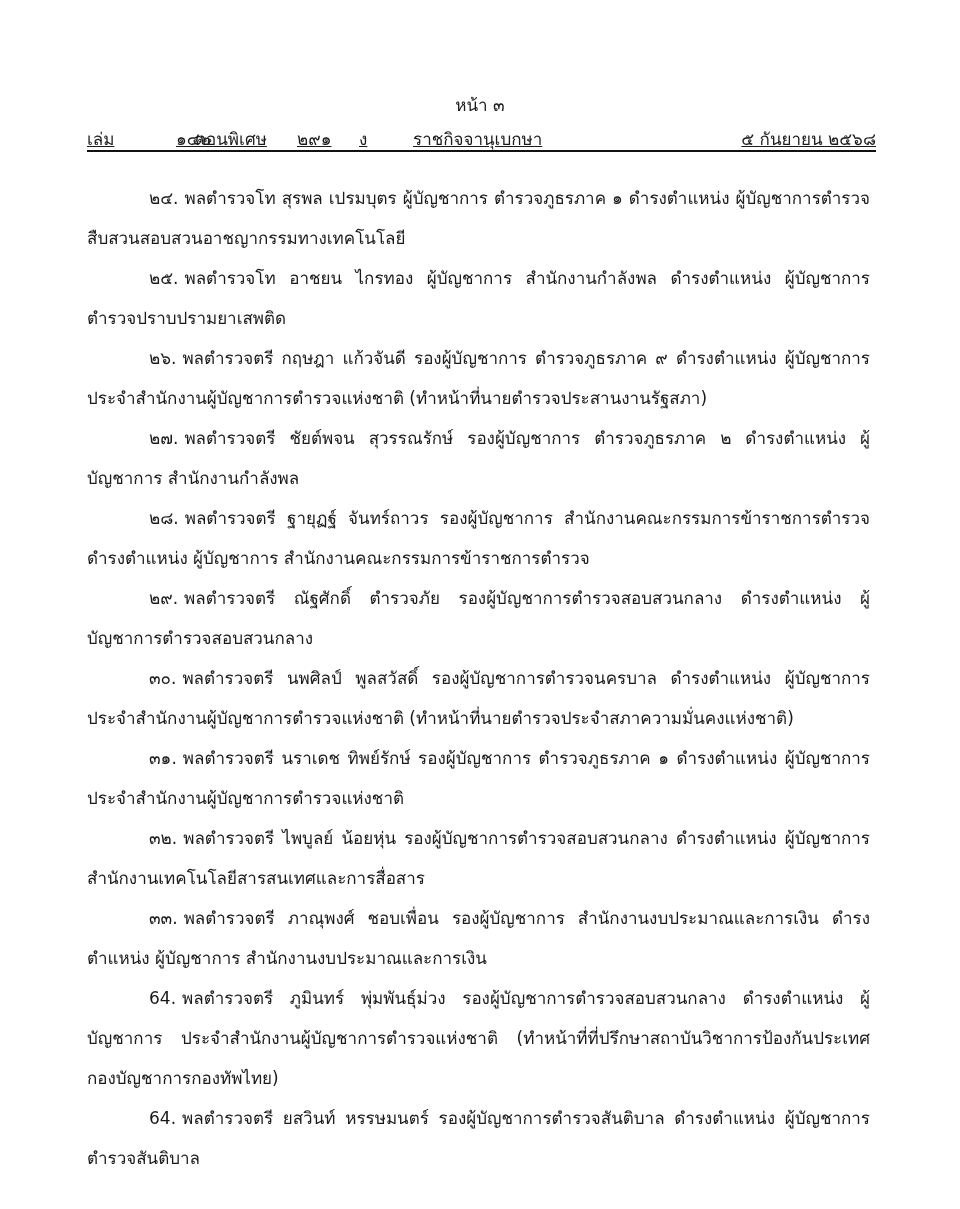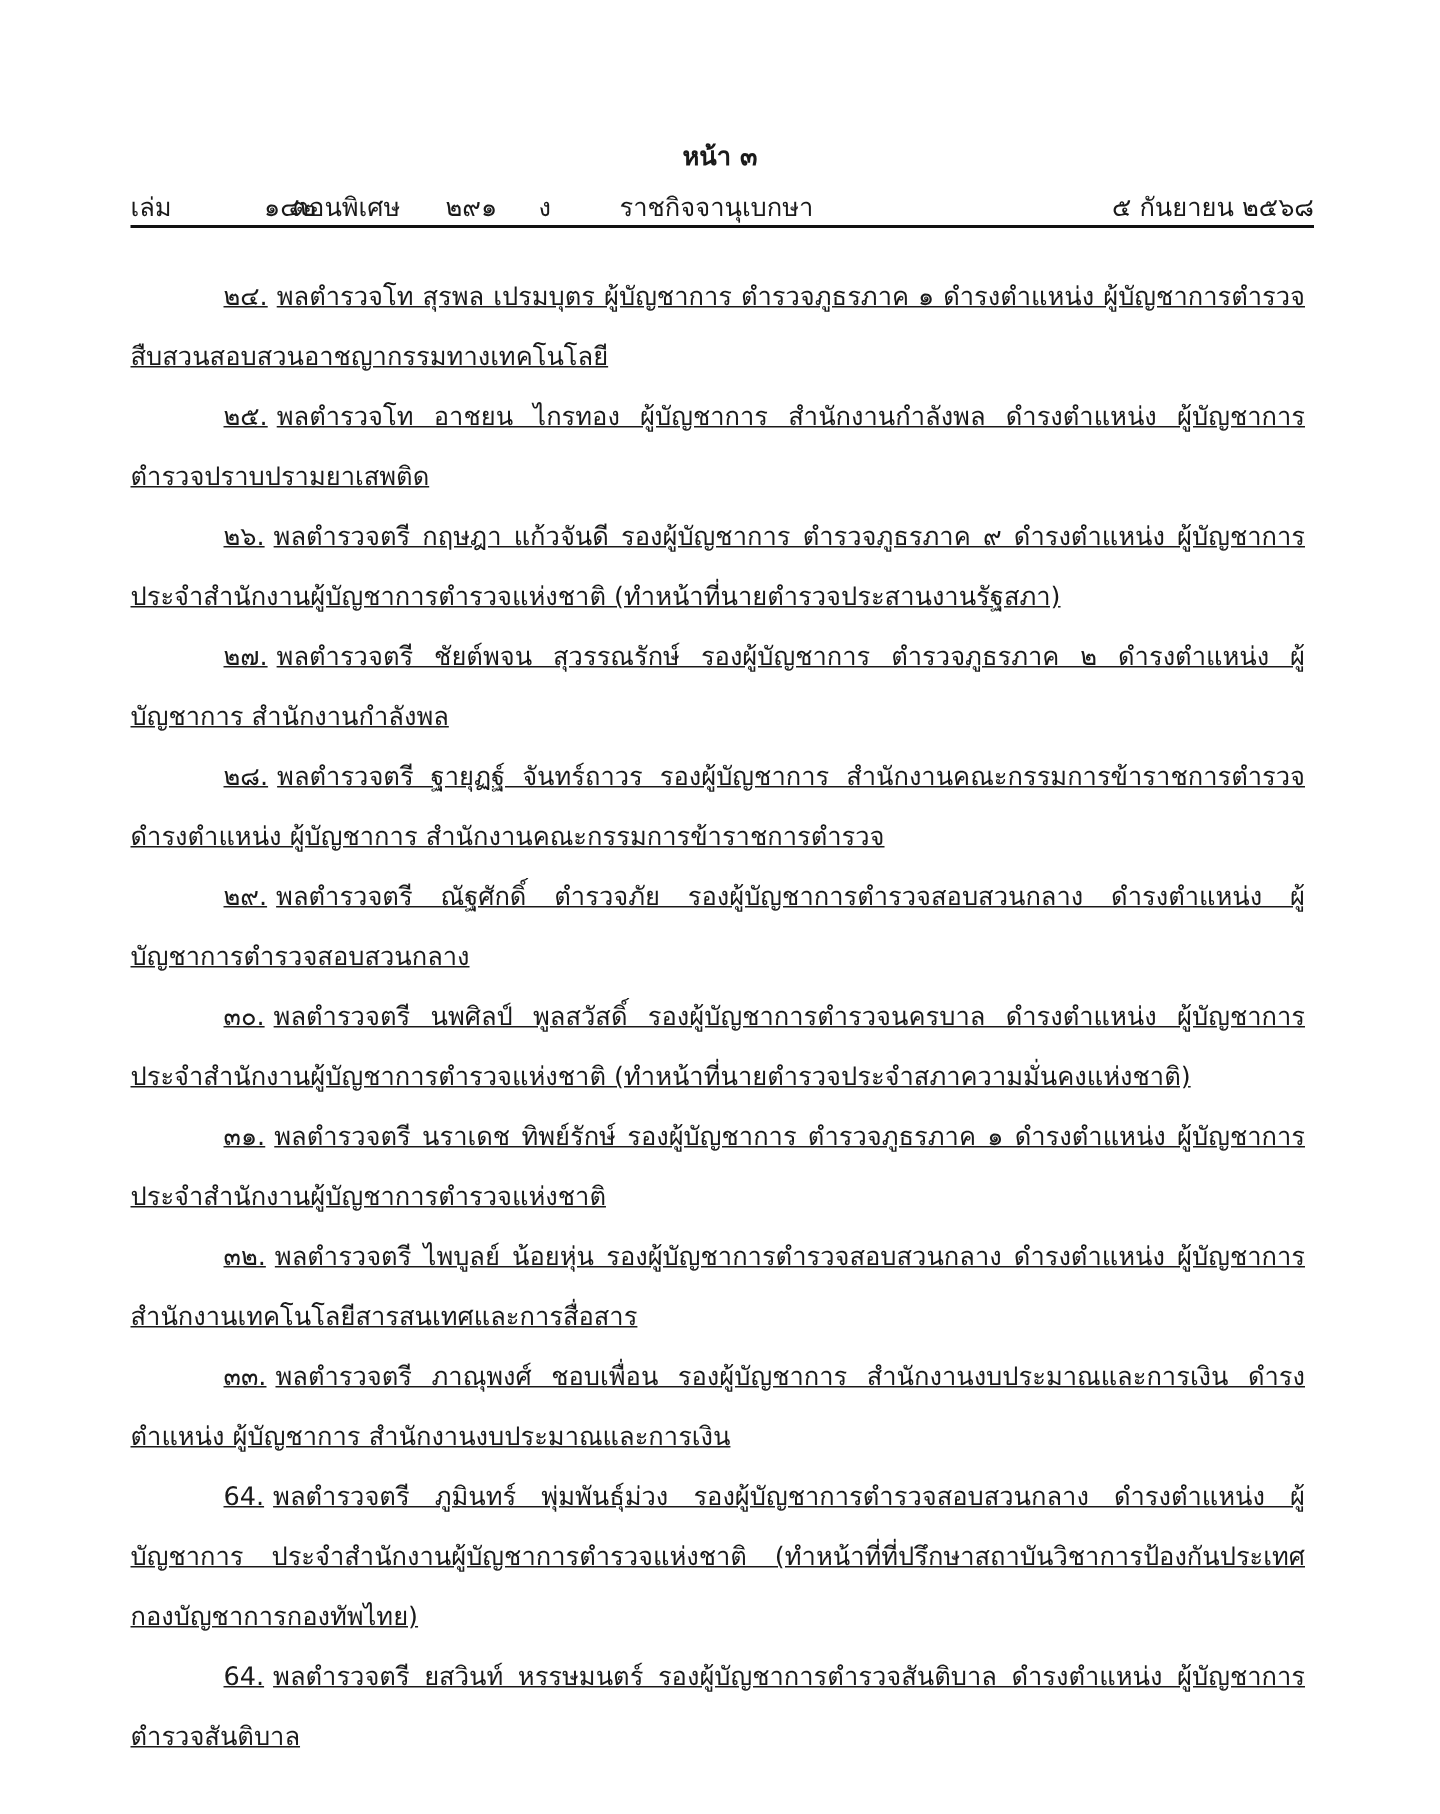--- a/index.html
+++ b/index.html
@@ -16,33 +16,32 @@
       color: #1a1a1a;
     }
     .page-number {
       position: absolute;
       top: 94px;
       left: 0;
       width: 960px;
       text-align: center;
       font-size: 17px;
       line-height: 22px;
-      font-weight: bold;
     }
     .header-line {
       position: absolute;
       top: 124px;
       left: 87px;
       width: 789px;
       height: 22px;
       font-size: 17px;
       line-height: 22px;
       white-space: nowrap;
     }
-    .header-line span { position: absolute; top: 4px; }
+    .header-line span { position: absolute; top: 4px; text-decoration: underline; }
     .h-vol-label { left: 0; }
     .h-vol-num { left: 45px; margin-left: 44px; }
     .h-issue-label { left: 108px; }
     .h-issue-num { left: 210px; }
     .h-issue-suffix { left: 272px; }
     .h-gazette { left: 326px; }
     .h-date { right: 0; text-align: center; }
     .header-rule {
       position: absolute;
       top: 150px;
@@ -56,21 +55,20 @@
       top: 178px;
       left: 87px;
       width: 783px;
       font-size: 17px;
     }
     .entry {
       margin: 0 0 0 0;
       line-height: 40px;
       text-align: justify;
       text-indent: 62px;
-      text-decoration: underline;
     }
     .entry .num { margin-right: 6px; }
   </style>
 </head>
 <body>
 
 <div class="page-number">หน้า ๓</div>
 
 <div class="header-line">
   <span class="h-vol-label">เล่ม</span>

